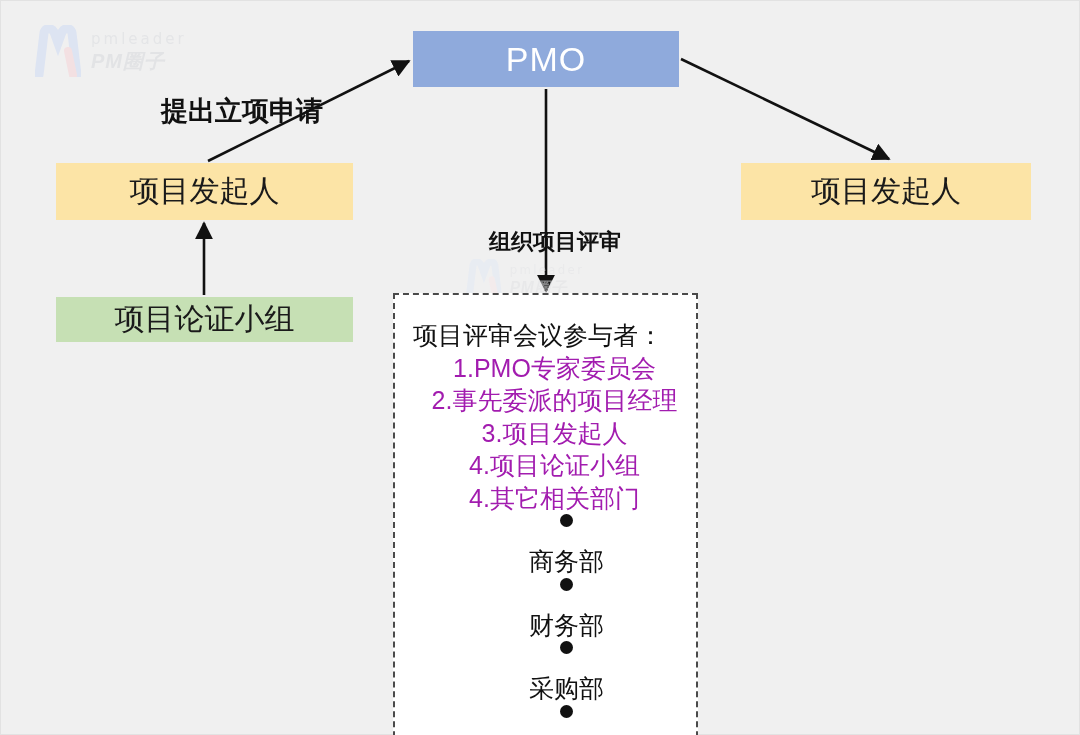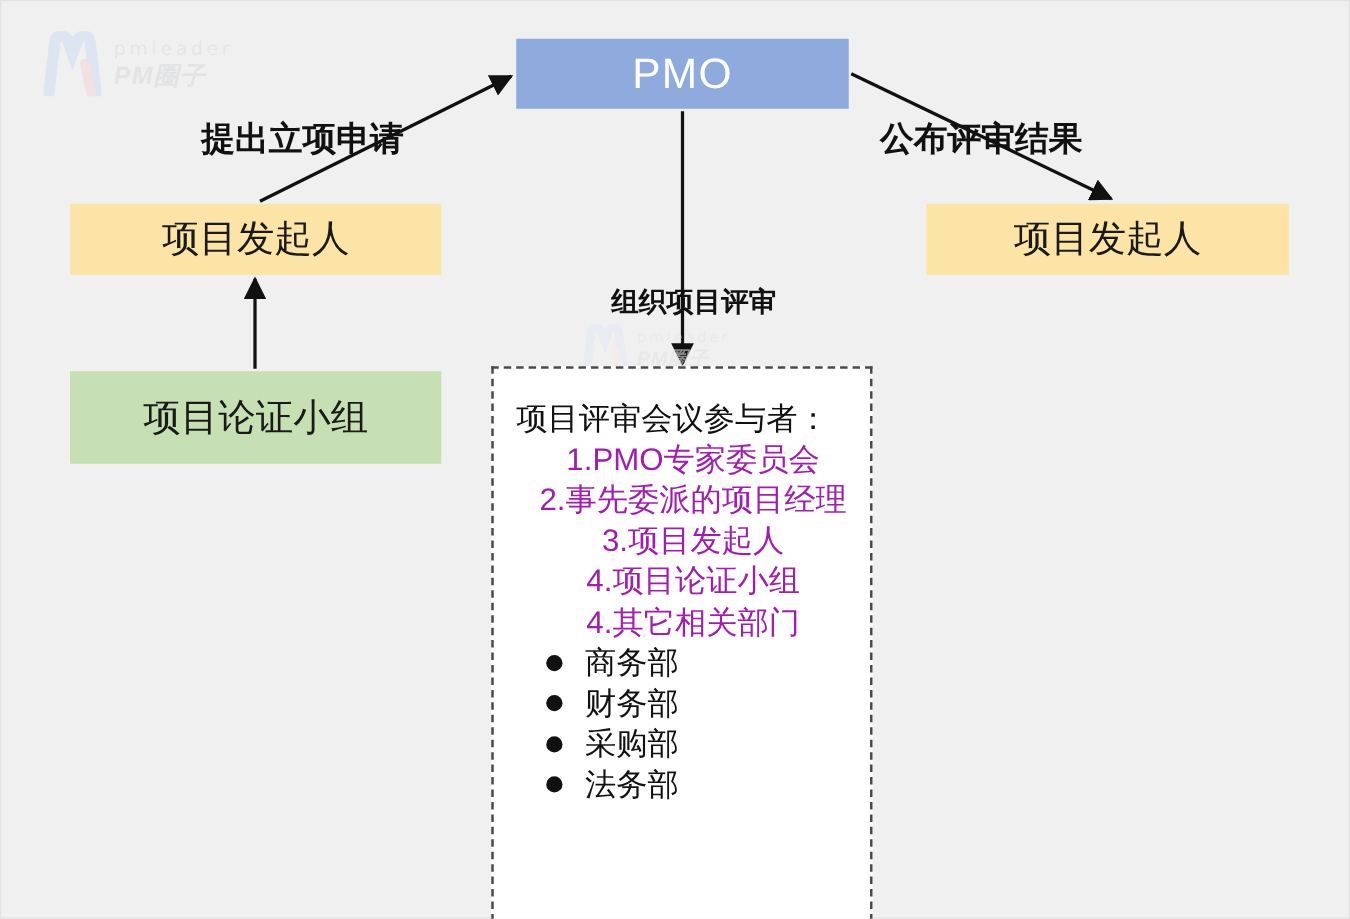--- a/index.html
+++ b/index.html
@@ -78,21 +78,21 @@
   }
   .node-yellow {
     background: #fce4a6;
     color: #1a1a1a;
     font-size: 30px;
   }
   .node-sponsor-left  { left: 55px;  top: 162px; width: 297px; height: 57px; }
   .node-sponsor-right { left: 740px; top: 162px; width: 290px; height: 57px; }
   .node-green {
     left: 55px; top: 296px;
-    width: 297px; height: 74px;
+    width: 297px; height: 45px;
     background: #c6e0b4;
     color: #1a1a1a;
     font-size: 30px;
   }
 
   
   .edge-label {
     position: absolute;
     color: #111111;
     font-size: 27px;
@@ -141,20 +141,21 @@
     margin: 0;
     padding: 0 0 0 24px;
   }
   .sub-list li {
     font-size: 25px;
     color: #111;
     line-height: 1.3;
     display: flex;
     align-items: center;
     gap: 18px;
+    flex-direction: column;
   }
   .bullet {
     width: 13px;
     height: 13px;
     border-radius: 50%;
     background: #111;
     flex: 0 0 auto;
   }
 </style>
 </head>
@@ -215,21 +216,20 @@
   <div class="node node-yellow node-sponsor-right">
     <span>项目发起人</span>
   </div>
 
   <div class="node node-green">
     <span>项目论证小组</span>
   </div>
 
   <div class="edge-label label-apply">提出立项申请</div>
 
-  <div class="edge-label label-result">公布评审结果</div>
 
   <div class="edge-label label-center">
     <span>组织项目评审</span>
     <span>监控评审过程</span>
   </div>
 
   <div class="panel">
     <div class="panel-title">项目评审会议参与者：</div>
     <ul class="panel-list">
       <li>1.PMO专家委员会</li>

